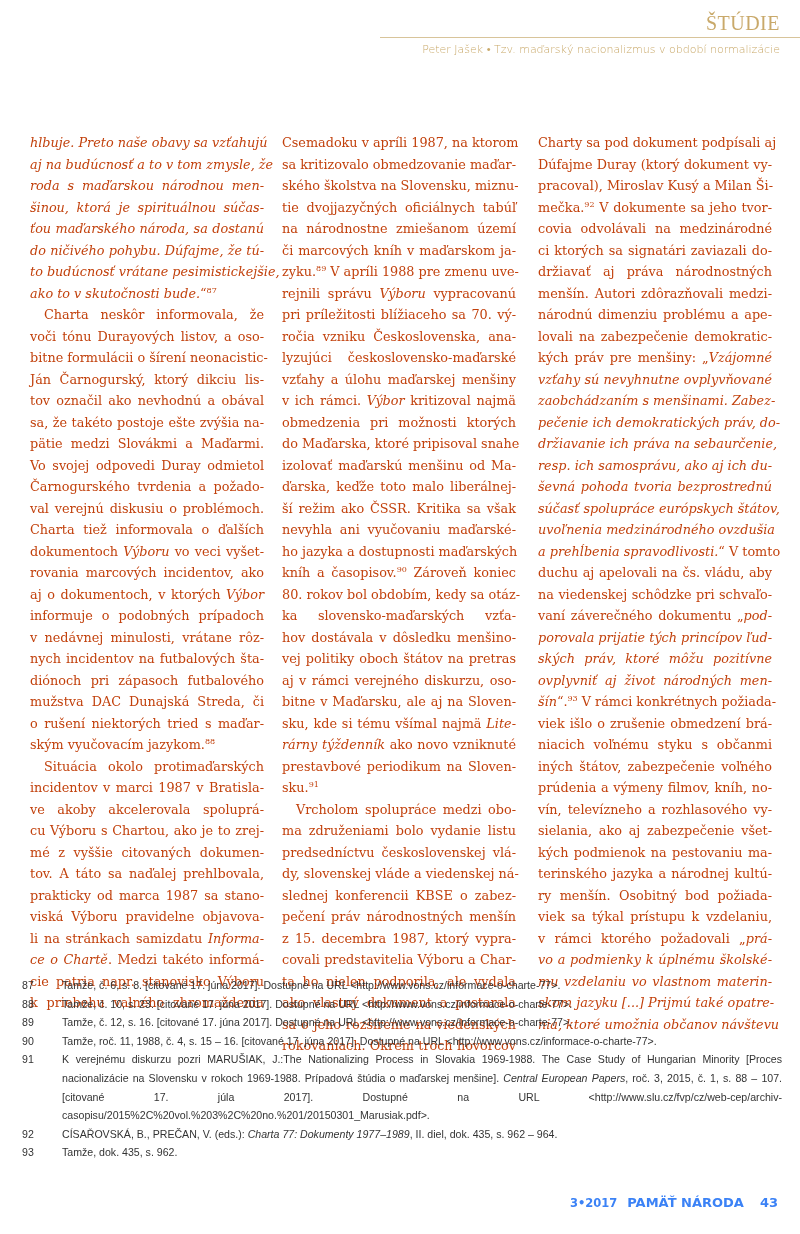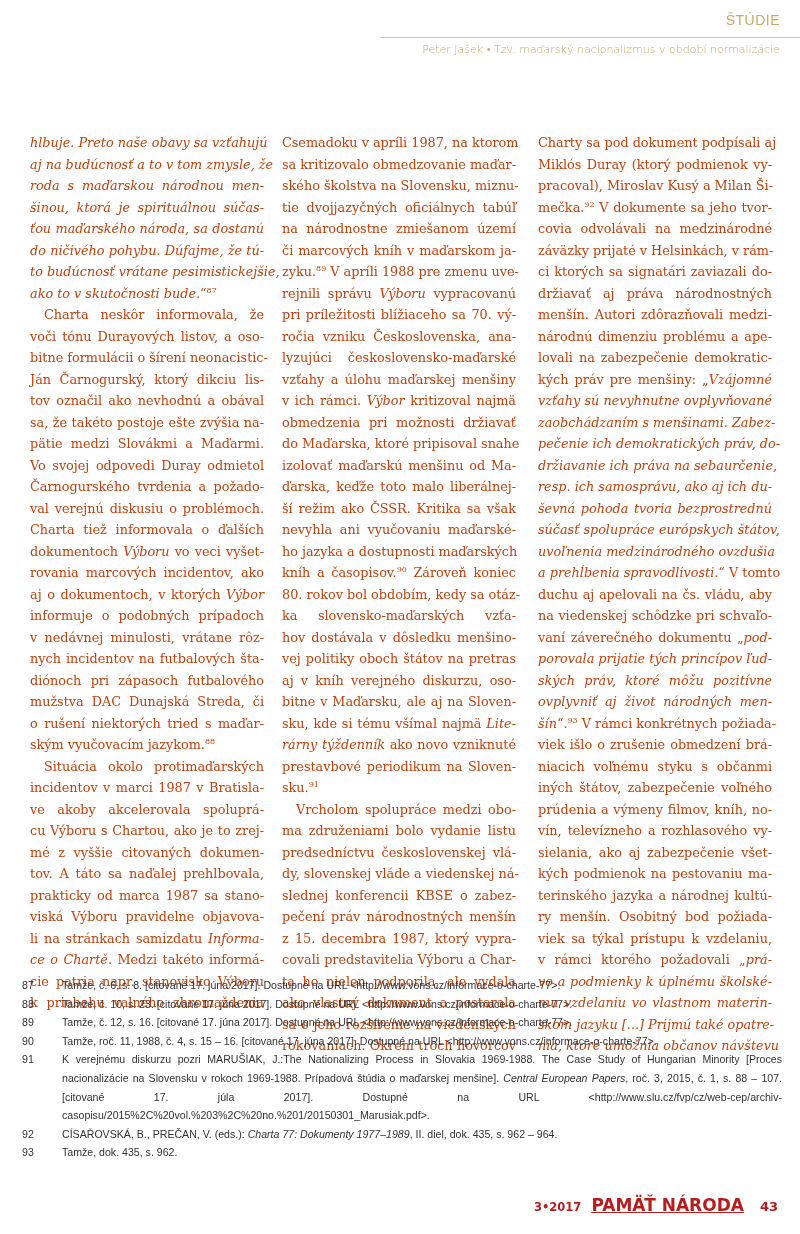--- a/index.html
+++ b/index.html
@@ -1,19 +1,19 @@
 <!DOCTYPE html>
 <html><head>
   <meta charset="utf-8">
   <style>
     html, body { margin: 0; padding: 0; background: #ffffff; }
     body { width: 800px; height: 1234px; position: relative; overflow: hidden; }
     .section {
       position: absolute; right: 20px; top: 12px;
-      font-family: Liberation Sans, sans-serif; font-size: 14px; font-weight: 300;
+      font-family: Liberation Serif, serif; font-size: 20px; font-weight: 300;
       color: #c9a96a; letter-spacing: 0.5px;
     }
     .rule { position: absolute; left: 380px; right: 0; top: 37px; height: 1px; background: #d8c49a; }
     .subtitle {
       position: absolute; right: 20px; top: 43px;
       font-family: "DejaVu Sans", sans-serif; font-size: 11px; font-weight: 300;
       color: #c9a96a;
     }
     .columns { position: absolute; top: 132px; left: 30px; width: 752px; height: 850px; }
     .col {
@@ -30,25 +30,25 @@
     sup { font-size: 8px; line-height: 0; vertical-align: 5px; }
     .notes {
       position: absolute; left: 22px; top: 976px; width: 760px;
       font-family: "Liberation Sans", sans-serif; font-size: 10.6px; line-height: 18.6px; color: #333;
     }
     .note { position: relative; padding-left: 40px; }
     .note .num { position: absolute; left: 0; top: 0; }
     .note .txt { display: block; text-align: justify; }
     .footer {
       position: absolute; right: 22px; top: 1195px;
-      font-family: "DejaVu Sans", sans-serif; color: #b91c1c; font-weight: bold;
+      font-family: "DejaVu Sans", sans-serif; color: #3b82f6; font-weight: bold;
       display: flex; align-items: baseline; gap: 10px;
     }
     .footer .issue { font-size: 11.5px; }
-    .footer .mag { font-size: 17px; text-decoration: underline; }
+    .footer .mag { font-size: 13px; }
     .footer .pg { font-size: 13px; margin-left: 6px; }
   </style>
 </head>
 <body>
 
 <div class="section">ŠTÚDIE</div>
 <div class="rule"></div>
 <div class="subtitle">Peter Jašek • Tzv. maďarský nacionalizmus v období normalizácie</div>
 
 <div class="columns">
@@ -102,58 +102,57 @@
       <span class="line">tie dvojjazyčných oficiálnych tabúľ</span>
       <span class="line">na národnostne zmiešanom území</span>
       <span class="line">či marcových kníh v maďarskom ja-</span>
       <span class="line">zyku.<sup>89</sup> V apríli 1988 pre zmenu uve-</span>
       <span class="line">rejnili správu <i>Výboru</i> vypracovanú</span>
       <span class="line">pri príležitosti blížiaceho sa 70. vý-</span>
       <span class="line">ročia vzniku Československa, ana-</span>
       <span class="line">lyzujúci československo-maďarské</span>
       <span class="line">vzťahy a úlohu maďarskej menšiny</span>
       <span class="line">v ich rámci. <i>Výbor</i> kritizoval najmä</span>
-      <span class="line">obmedzenia pri možnosti držiavať</span>
+      <span class="line">obmedzenia pri možnosti ktorých</span>
       <span class="line">do Maďarska, ktoré pripisoval snahe</span>
       <span class="line">izolovať maďarskú menšinu od Ma-</span>
       <span class="line">ďarska, keďže toto malo liberálnej-</span>
       <span class="line">ší režim ako ČSSR. Kritika sa však</span>
       <span class="line">nevyhla ani vyučovaniu maďarské-</span>
       <span class="line">ho jazyka a dostupnosti maďarských</span>
       <span class="line">kníh a časopisov.<sup>90</sup> Zároveň koniec</span>
       <span class="line">80. rokov bol obdobím, kedy sa otáz-</span>
       <span class="line">ka slovensko-maďarských vzťa-</span>
       <span class="line">hov dostávala v dôsledku menšino-</span>
       <span class="line">vej politiky oboch štátov na pretras</span>
-      <span class="line">aj v kníh verejného diskurzu, oso-</span>
+      <span class="line">aj v rámci verejného diskurzu, oso-</span>
       <span class="line">bitne v Maďarsku, ale aj na Sloven-</span>
       <span class="line">sku, kde si tému všímal najmä <i>Lite-</i></span>
       <span class="line"><i>rárny týždenník</i> ako novo vzniknuté</span>
       <span class="line">prestavbové periodikum na Sloven-</span>
       <span class="line last">sku.<sup>91</sup></span>
       <span class="line ind">Vrcholom spolupráce medzi obo-</span>
       <span class="line">ma združeniami bolo vydanie listu</span>
       <span class="line">predsedníctvu československej vlá-</span>
       <span class="line">dy, slovenskej vláde a viedenskej ná-</span>
       <span class="line">slednej konferencii KBSE o zabez-</span>
       <span class="line">pečení práv národnostných menšín</span>
       <span class="line">z 15. decembra 1987, ktorý vypra-</span>
       <span class="line">covali predstavitelia Výboru a Char-</span>
       <span class="line">ta ho nielen podporila, ale vydala</span>
       <span class="line">ako vlastný dokument a postarala</span>
       <span class="line">sa o jeho rozšírenie na viedenských</span>
       <span class="line">rokovaniach. Okrem troch hovorcov</span>
     </div>
   <div class="col col3">
       <span class="line">Charty sa pod dokument podpísali aj</span>
-      <span class="line">Miklós Duray (ktorý podmienok vy-</span>
+      <span class="line">Dúfajme Duray (ktorý dokument vy-</span>
       <span class="line">pracoval), Miroslav Kusý a Milan Ši-</span>
       <span class="line">mečka.<sup>92</sup> V dokumente sa jeho tvor-</span>
       <span class="line">covia odvolávali na medzinárodné</span>
-      <span class="line">záväzky prijaté v Helsinkách, v rám-</span>
       <span class="line">ci ktorých sa signatári zaviazali do-</span>
       <span class="line">držiavať aj práva národnostných</span>
       <span class="line">menšín. Autori zdôrazňovali medzi-</span>
       <span class="line">národnú dimenziu problému a ape-</span>
       <span class="line">lovali na zabezpečenie demokratic-</span>
       <span class="line">kých práv pre menšiny: „<i>Vzájomné</i></span>
       <span class="line"><i>vzťahy sú nevyhnutne ovplyvňované</i></span>
       <span class="line"><i>zaobchádzaním s menšinami. Zabez-</i></span>
       <span class="line"><i>pečenie ich demokratických práv, do-</i></span>
       <span class="line"><i>držiavanie ich práva na sebaurčenie,</i></span>

